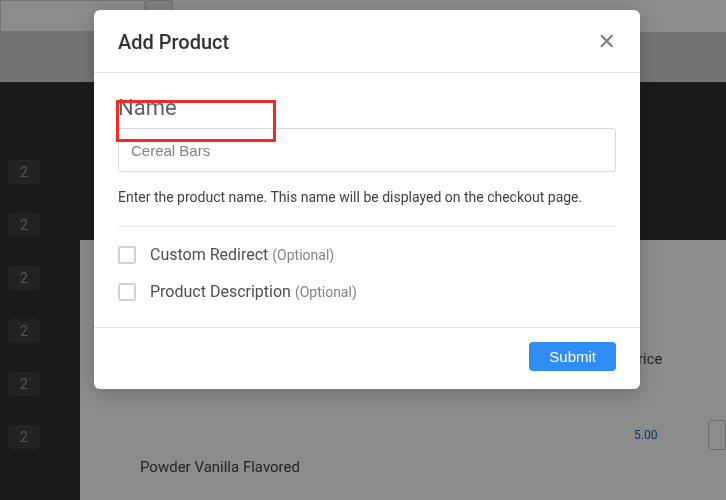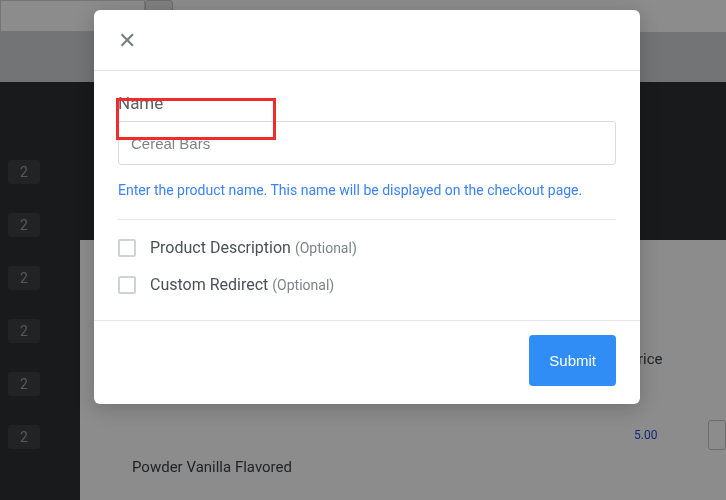--- a/index.html
+++ b/index.html
@@ -82,21 +82,21 @@
       border-radius: 3px;
       color: #9da0a3;
       font-size: 14px;
       display: flex;
       align-items: center;
       justify-content: center;
     }
     .bg-text-1 {
       position: absolute;
       top: 458px;
-      left: 132px;
+      left: 140px;
       color: #3d4248;
       font-size: 15px;
     }
     .bg-price-label {
       position: absolute;
       top: 350px;
       left: 638px;
       color: #3d4248;
       font-size: 15px;
       font-weight: 400;
@@ -155,21 +155,21 @@
       cursor: pointer;
       background: none;
       border: none;
       line-height: 1;
       padding: 0;
     }
     .modal-body {
       padding: 22px 24px 8px 24px;
     }
     .field-label {
-      font-size: 17px;
+      font-size: 22px;
       color: #5b6268;
       margin-bottom: 8px;
       font-weight: 400;
     }
     .text-input {
       width: 100%;
       height: 44px;
       border: 1px solid #d9dcde;
       border-radius: 3px;
       padding: 0 12px;
@@ -184,21 +184,21 @@
       left: 22px;
       top: 27px;
       width: 160px;
       height: 42px;
     }
     .body-wrap {
       position: relative;
     }
     .help-text {
       font-size: 14px;
-      color: #3b82f6;
+      color: #404040;
       margin-top: 14px;
       line-height: 1.6;
     }
     .divider {
       border: none;
       border-top: 1px solid #e6e6e6;
       margin: 18px 0 18px 0;
     }
     .checkbox-row {
       display: flex;
@@ -225,21 +225,21 @@
     .modal-footer {
       padding: 14px 24px 18px 24px;
       border-top: 1px solid #e6e6e6;
       display: flex;
       justify-content: flex-end;
     }
     .submit-btn {
       background: #2f8df5;
       color: #fff;
       border: none;
-      padding: 17px 20px;
+      padding: 6px 20px;
       font-size: 15px;
       font-weight: 500;
       border-radius: 4px;
       cursor: pointer;
     }
   </style>
 </head>
 <body>
 
 <div class="background-layer">
@@ -258,41 +258,42 @@
   <div class="bg-text-1">Powder Vanilla Flavored</div>
   <div class="bg-price-label">rice</div>
   <div class="bg-price-value">5.00</div>
   <div class="bg-right-btn"></div>
 </div>
 
 <div class="overlay"></div>
 
 <div class="modal">
   <div class="modal-header">
+    <div class="modal-title">Add Product</div>
     <button class="close-btn">
       <span>✕</span>
     </button>
   </div>
   <div class="modal-body body-wrap">
     <div class="field-label">Name</div>
     <input class="text-input" type="text" value="Cereal Bars" style="">
     <div class="highlight-box"></div>
     <div class="help-text">Enter the product name. This name will be displayed on the checkout page.</div>
     <hr class="divider">
     <div class="checkbox-row">
       <div class="checkbox"></div>
       <div class="checkbox-label">
-        <span>Product Description</span>
+        <span>Custom Redirect</span>
         <span class="optional">(Optional)</span>
       </div>
     </div>
     <div class="checkbox-row">
       <div class="checkbox"></div>
       <div class="checkbox-label">
-        <span>Custom Redirect</span>
+        <span>Product Description</span>
         <span class="optional">(Optional)</span>
       </div>
     </div>
   </div>
   <div class="modal-footer">
     <button class="submit-btn">Submit</button>
   </div>
 </div>
 
 </body></html>

